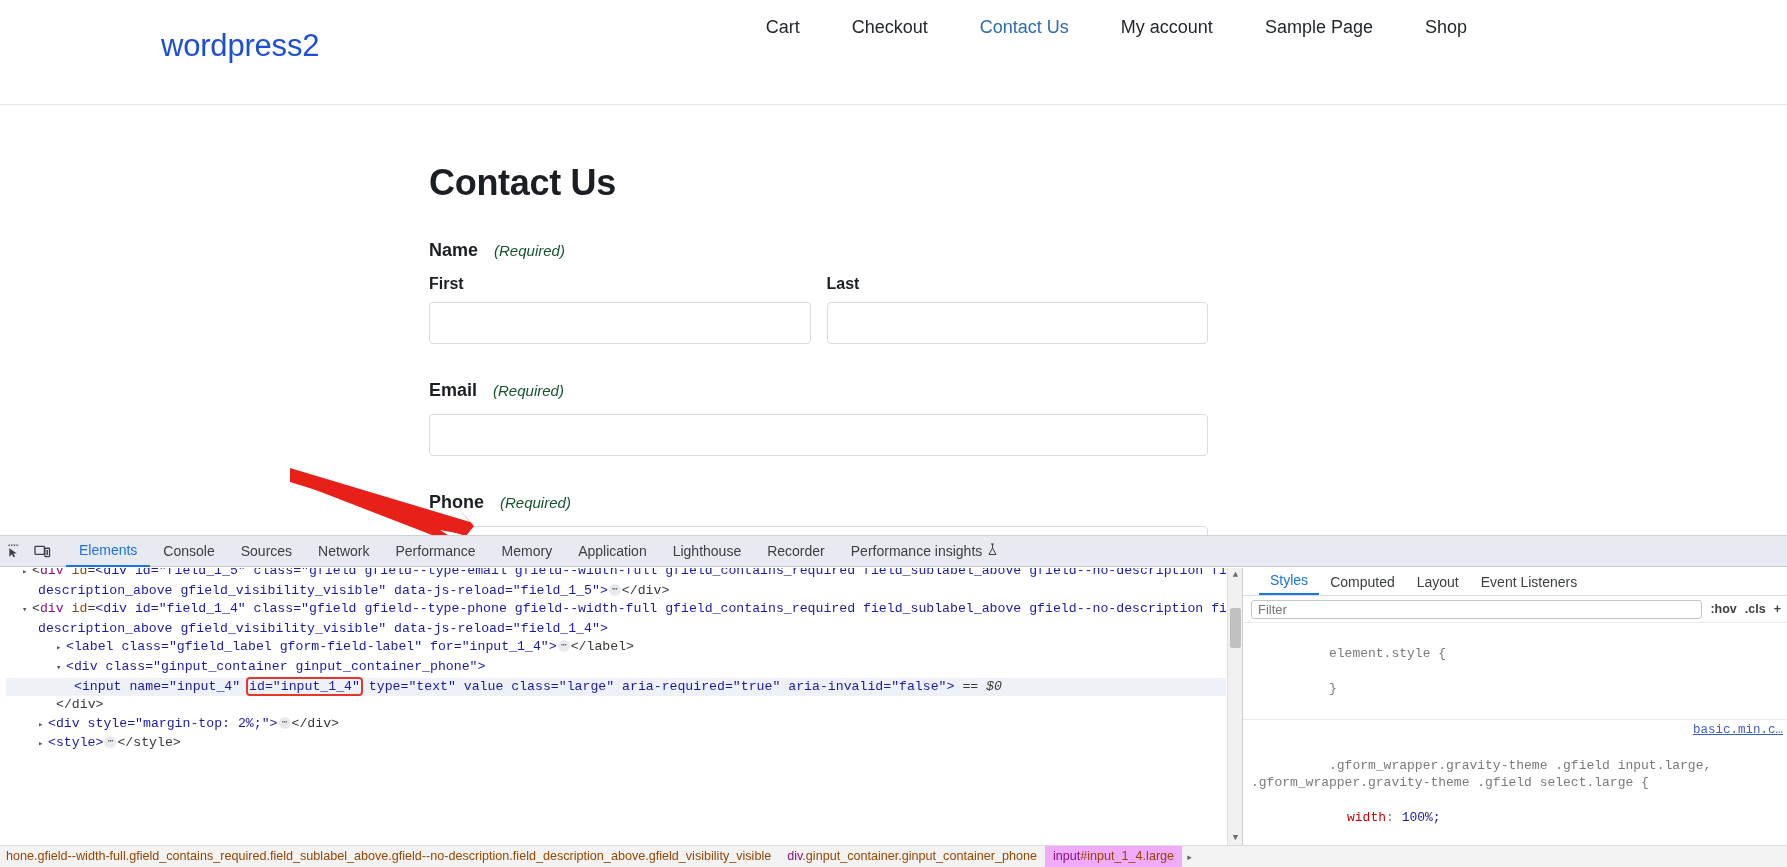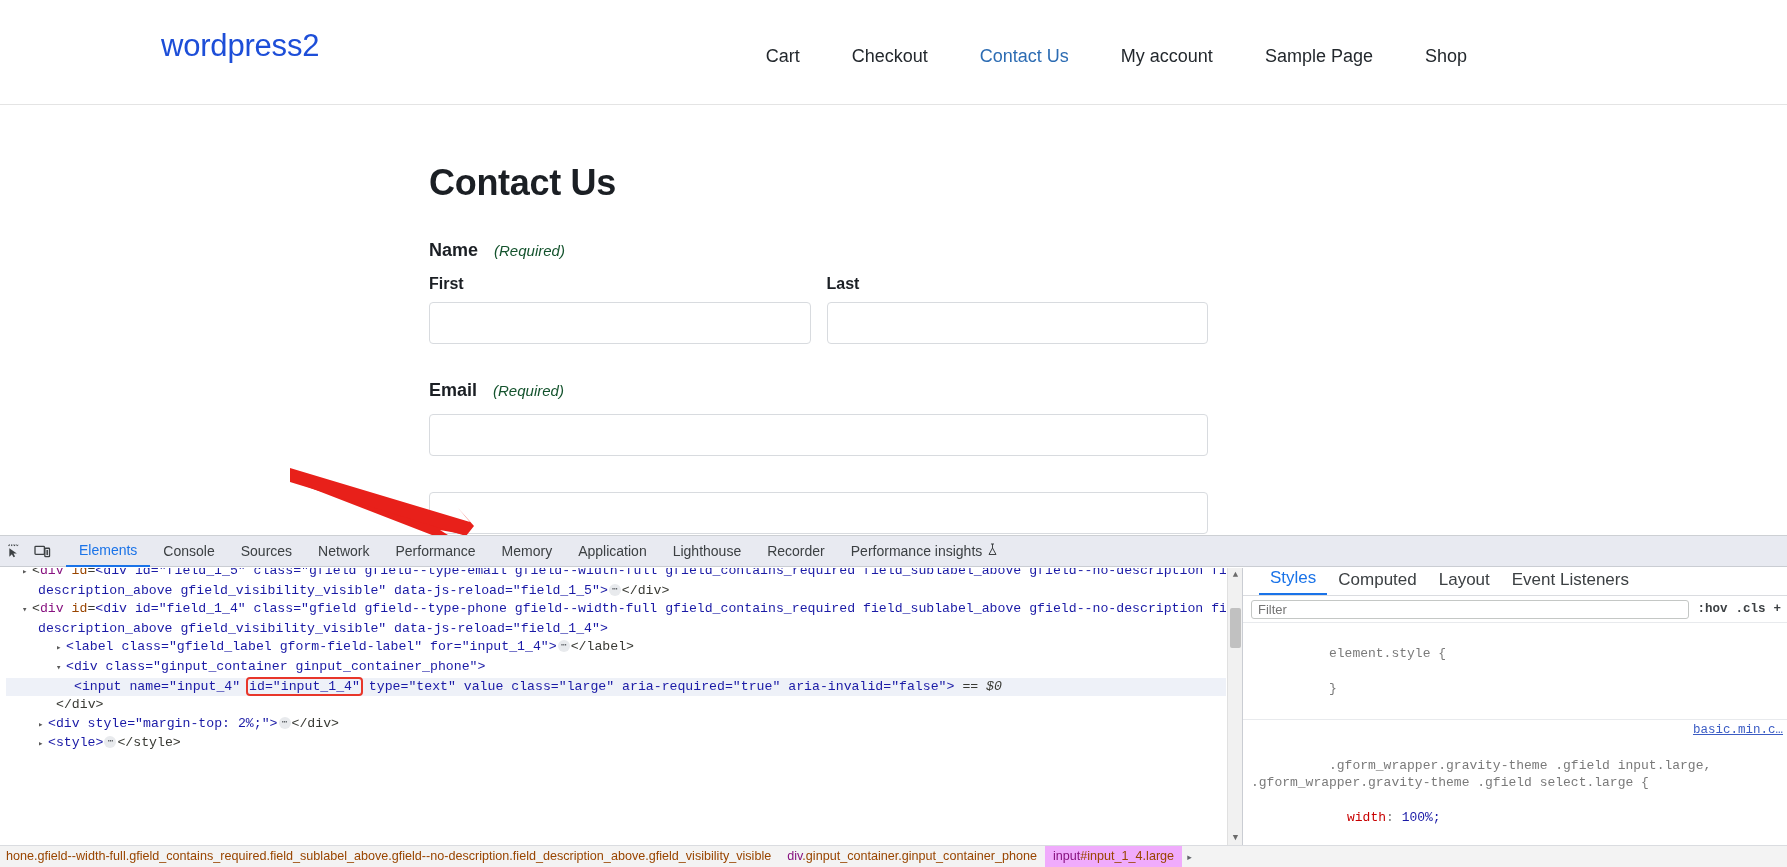--- a/index.html
+++ b/index.html
@@ -28,21 +28,21 @@
   #site-title {
     position: absolute;
     left: 161px; top: 28px;
     font-size: 31px;
     font-weight: 400;
     color: #1d4ed8;
     letter-spacing: -0.2px;
   }
   #site-nav {
     position: absolute;
-    right: 320px; top: 46px;
+    right: 320px; top: 17px;
     display: flex;
     align-items: center;
     gap: 0px;
   }
   #site-nav .nav-item {
     font-size: 18px;
     color: #23282d;
     padding: 0 26px;
     text-decoration: none;
     white-space: nowrap;
@@ -251,21 +251,21 @@
   }
   #styles-tabbar {
     height: 28px;
     background: #ffffff;
     border-bottom: 1px solid #dadce0;
     display: flex;
     align-items: flex-end;
     padding-left: 16px;
   }
   .st-tab {
-    font-size: 17px;
+    font-size: 14px;
     color: #3c4043;
     padding: 0 11px 5px 11px;
     cursor: pointer;
     white-space: nowrap;
   }
   .st-tab.active {
     color: #1a73e8;
     border-bottom: 2px solid #1a73e8;
   }
   #styles-filterbar {
@@ -282,21 +282,21 @@
     border: 1px solid #c4c7c5;
     border-radius: 3px;
     font-size: 13px;
     padding: 8px 6px;
     color: #4d7c0f;
     font-family: "Liberation Sans", sans-serif;
     outline: none;
     background: #fff;
   }
   .filter-tool {
-    font-family: Liberation Mono, monospace;
+    font-family: Liberation Sans, sans-serif;
     font-size: 12.5px;
     font-weight: 700;
     color: #3c4043;
     cursor: pointer;
     white-space: nowrap;
   }
   #styles-rules {
     font-family: "Liberation Mono", monospace;
     font-size: 13px;
     line-height: 17.5px;
@@ -398,20 +398,23 @@
     </div>
 
     <div class="field-block">
       <div class="field-legend">
         <span>Email</span><span class="required-mark">(Required)</span>
       </div>
       <input class="text-input full" type="text" value="" style="">
     </div>
 
     <div class="field-block">
+      <div class="field-legend">
+        <span>Phone</span><span class="required-mark">(Required)</span>
+      </div>
       <input class="text-input full" type="text" value="" style="">
     </div>
   </div>
 
   <svg id="annotation-arrow" viewBox="0 0 200 80">
     <polygon points="0,8 178,62 172,72 150,68 166,78 160,80 0,18" fill="#e8201a"></polygon>
     <polygon points="0,6 180,60 168,46 184,64 176,74 0,20" fill="#e8201a"></polygon>
   </svg>
 </div>
 

